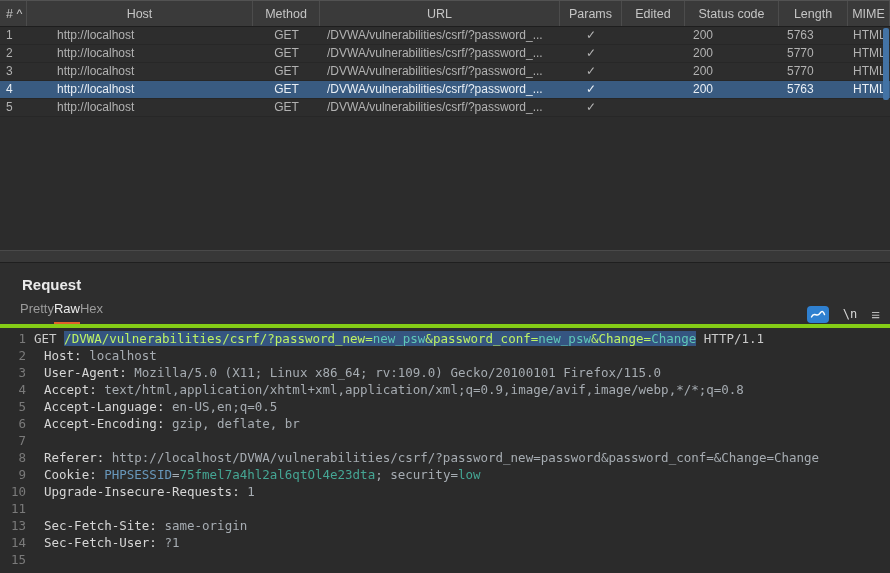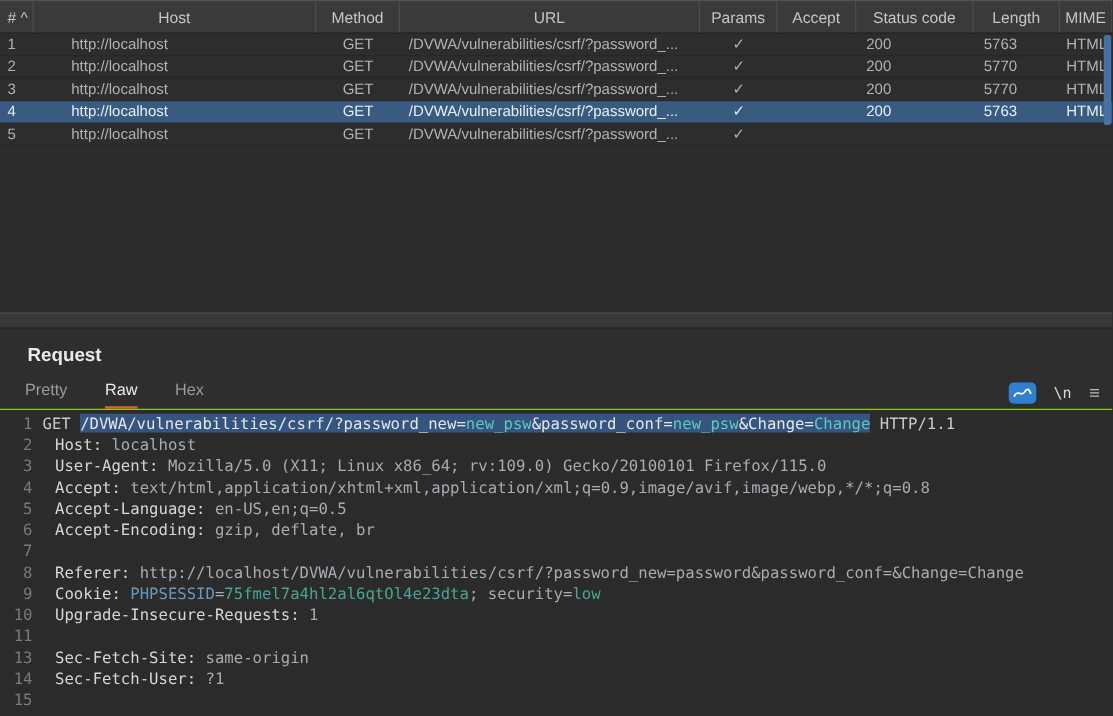--- a/index.html
+++ b/index.html
@@ -49,22 +49,22 @@
     position:absolute;top:250px;left:0;width:890px;height:13px;
     background:#383838;border-top:1px solid #4a4a4a;border-bottom:1px solid #1f1f1f;
     box-sizing:border-box;
   }
 
   
   .req-panel{position:absolute;top:263px;left:0;width:890px;height:310px;background:#2e2e2e;}
   .req-title{position:absolute;top:13px;left:22px;font-size:15px;font-weight:bold;color:#eaeaea;}
   .tabs-row{
     position:absolute;top:39px;left:0;width:890px;height:26px;
-    border-bottom:1px solid #84cc16;box-sizing:border-box;
-    display:flex;align-items:flex-end;gap:30px;padding-left:20px;
+    border-bottom:4px solid #84cc16;box-sizing:border-box;
+    display:flex;align-items:flex-end;padding-left:20px;
   }
   .tab{
     font-size:13px;color:#9b9b9b;padding-bottom:6px;cursor:default;
     border-bottom:2px solid transparent;
   }
   .tab.active{color:#ececec;border-bottom:2px solid var(--tab-underline-orange);}
   .editor-icons{
     position:absolute;top:40px;right:10px;height:22px;
     display:flex;align-items:center;gap:14px;
   }
@@ -82,34 +82,34 @@
     padding-top:2px;overflow:hidden;
   }
   .line{display:flex;}
   .lnum{flex:0 0 26px;width:26px;text-align:right;color:#7a7a7a;margin-right:8px;}
   .lcontent{white-space:pre;}
   .seg-plain{color:#cacaca;}
   .seg-name{color:#d6d6d6;margin-left:10px;}
   .seg-value{color:#a6acb2;}
   .seg-pname{color:var(--param-name-blue);}
   .seg-pval{color:var(--param-value-teal);}
-  .seg-hl{background:var(--highlight-bg);color:#e5e5e5;text-align:center;}
+  .seg-hl{background:var(--highlight-bg);color:#bef264;text-align:center;}
   .seg-hl-val{background:var(--highlight-bg);color:#5fc9b8;}
 </style>
 </head>
 <body>
 
 <div class="top-panel">
   <div class="tbl-header">
       <div class="hcell col0"># ^</div>
       <div class="hcell col1">Host</div>
       <div class="hcell col2">Method</div>
       <div class="hcell col3">URL</div>
       <div class="hcell col4">Params</div>
-      <div class="hcell col5">Accept</div>
+      <div class="hcell col5">Edited</div>
       <div class="hcell col6">Status code</div>
       <div class="hcell col7">Length</div>
       <div class="hcell col8">MIME</div>
     </div>
   <div>
       <div class="tbl-row">
         <div class="cell col0">1</div>
         <div class="cell col1">http://localhost</div>
         <div class="cell col2">GET</div>
         <div class="cell col3">/DVWA/vulnerabilities/csrf/?password_...</div>

